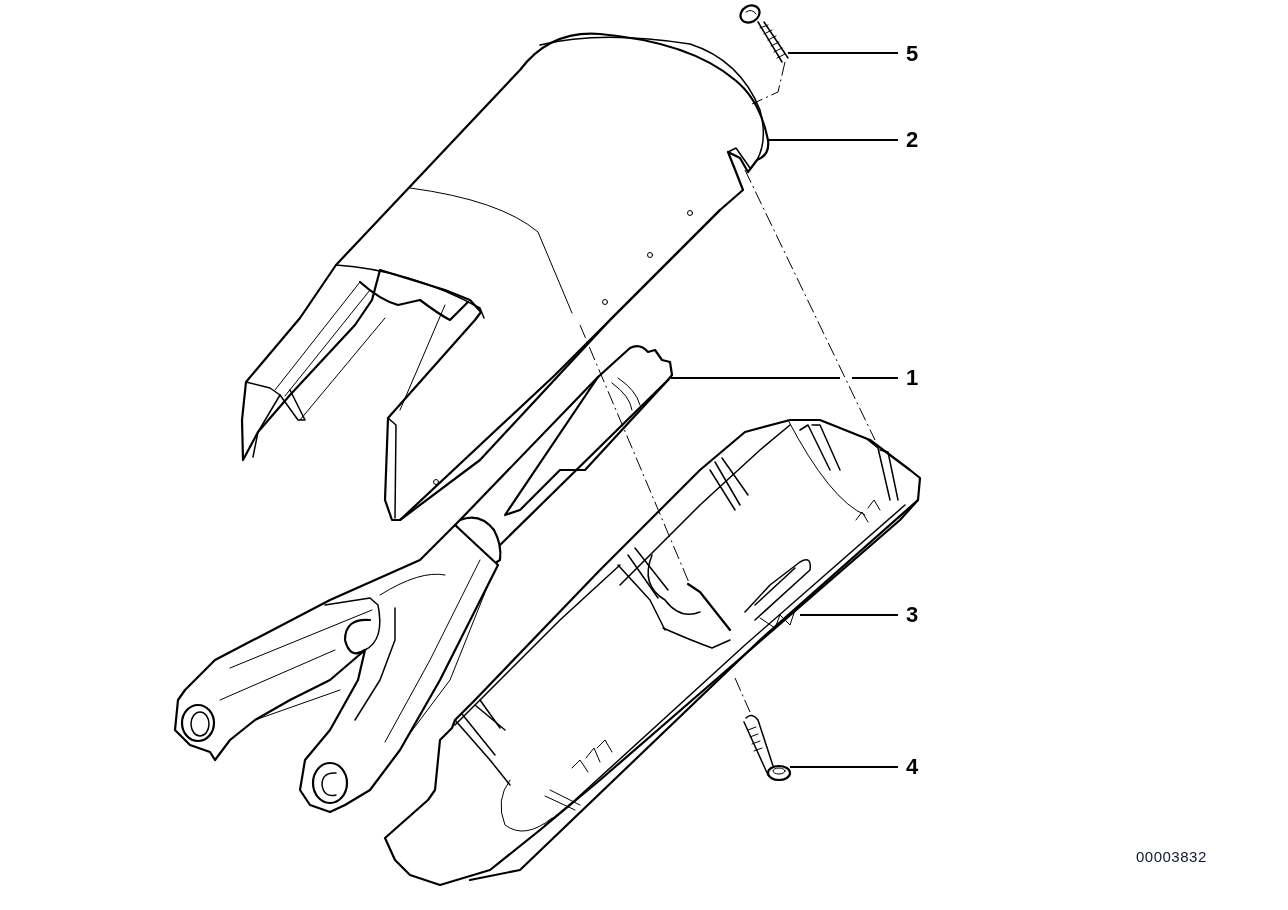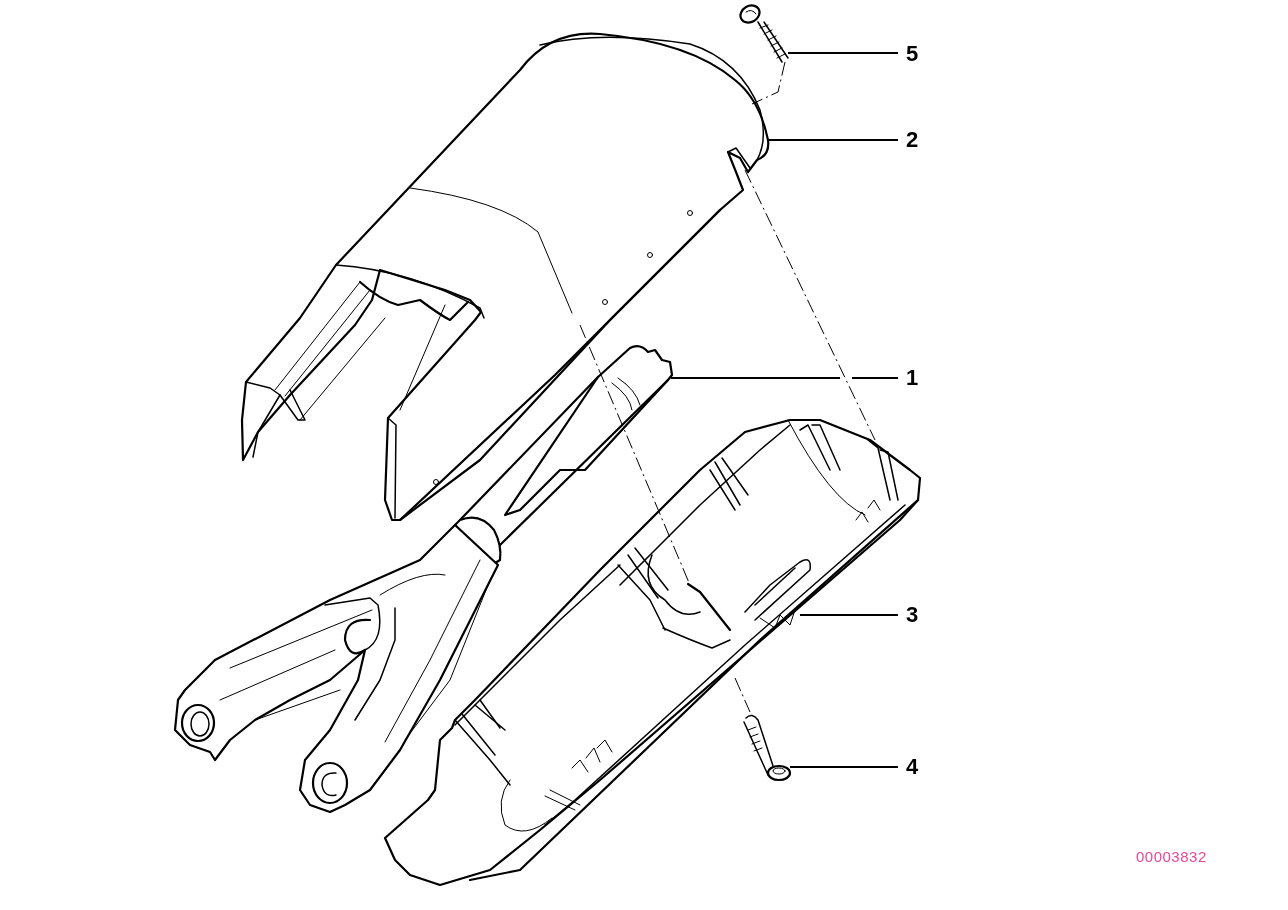--- a/index.html
+++ b/index.html
@@ -1,19 +1,19 @@
 <!DOCTYPE html>
 <html><head>
 <meta charset="utf-8">
 <style>
   html, body { margin: 0; padding: 0; background: #ffffff; }
   body { width: 1288px; height: 910px; position: relative; overflow: hidden; font-family: "Liberation Sans", sans-serif; }
   #diagram { position: absolute; left: 0; top: 0; width: 1288px; height: 910px; }
   .callout-num { position: absolute; font-family: "Liberation Sans", sans-serif; font-weight: bold; font-size: 22px; color: #000; line-height: 1; }
-  .drawing-id { position: absolute; left: 1136px; top: 848px; font-family: "Liberation Sans", sans-serif; font-size: 15px; color: #ec4899; letter-spacing: 0.5px; }
+  .drawing-id { position: absolute; left: 1136px; top: 848px; font-family: "Liberation Sans", sans-serif; font-size: 15px; color: #0f172a; letter-spacing: 0.5px; }
   svg .thick { stroke: #000; stroke-width: 2.2; fill: none; stroke-linejoin: round; stroke-linecap: round; }
   svg .med { stroke: #000; stroke-width: 1.5; fill: none; stroke-linejoin: round; stroke-linecap: round; }
   svg .thin { stroke: #000; stroke-width: 1; fill: none; stroke-linecap: round; }
   svg .dash { stroke: #000; stroke-width: 1; fill: none; stroke-dasharray: 14 4 2 4; }
   svg .leader { stroke: #000; stroke-width: 2; fill: none; }
   svg .white { fill: #fff; }
 </style>
 </head>
 <body>
 

